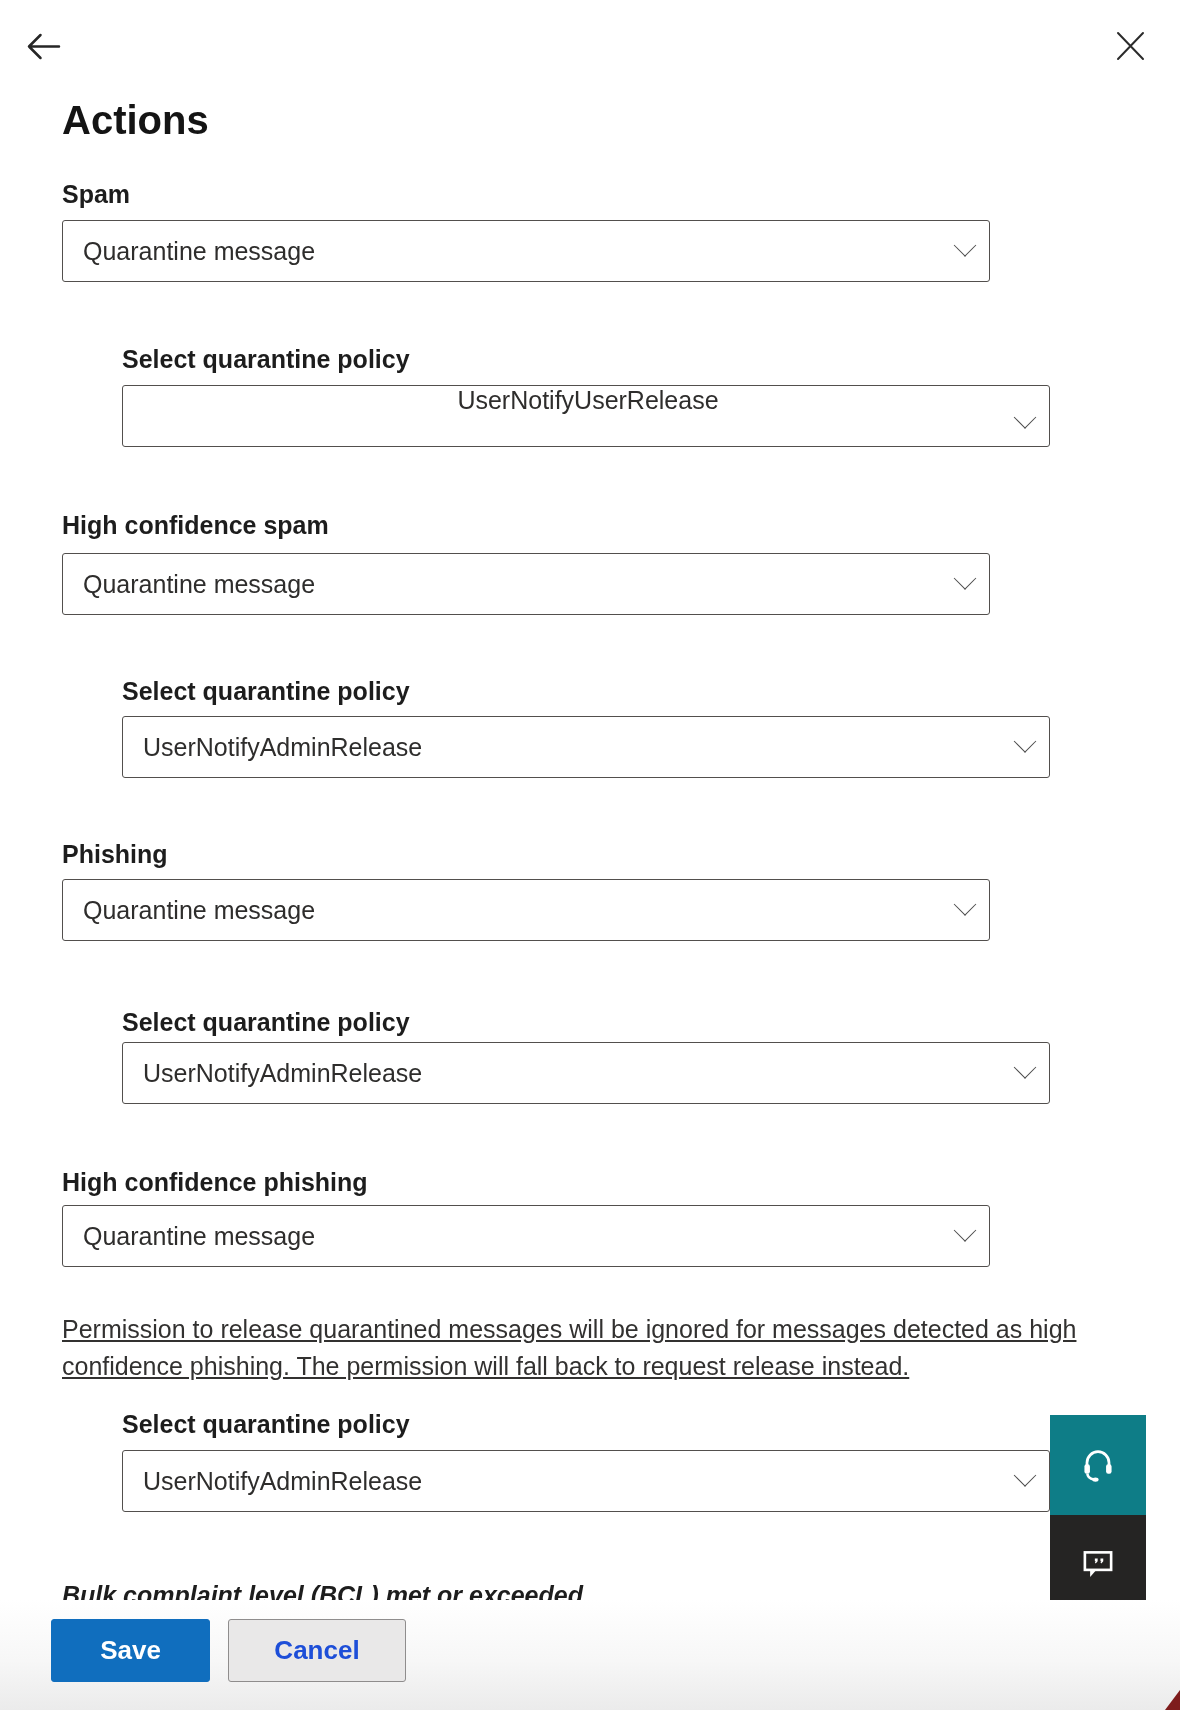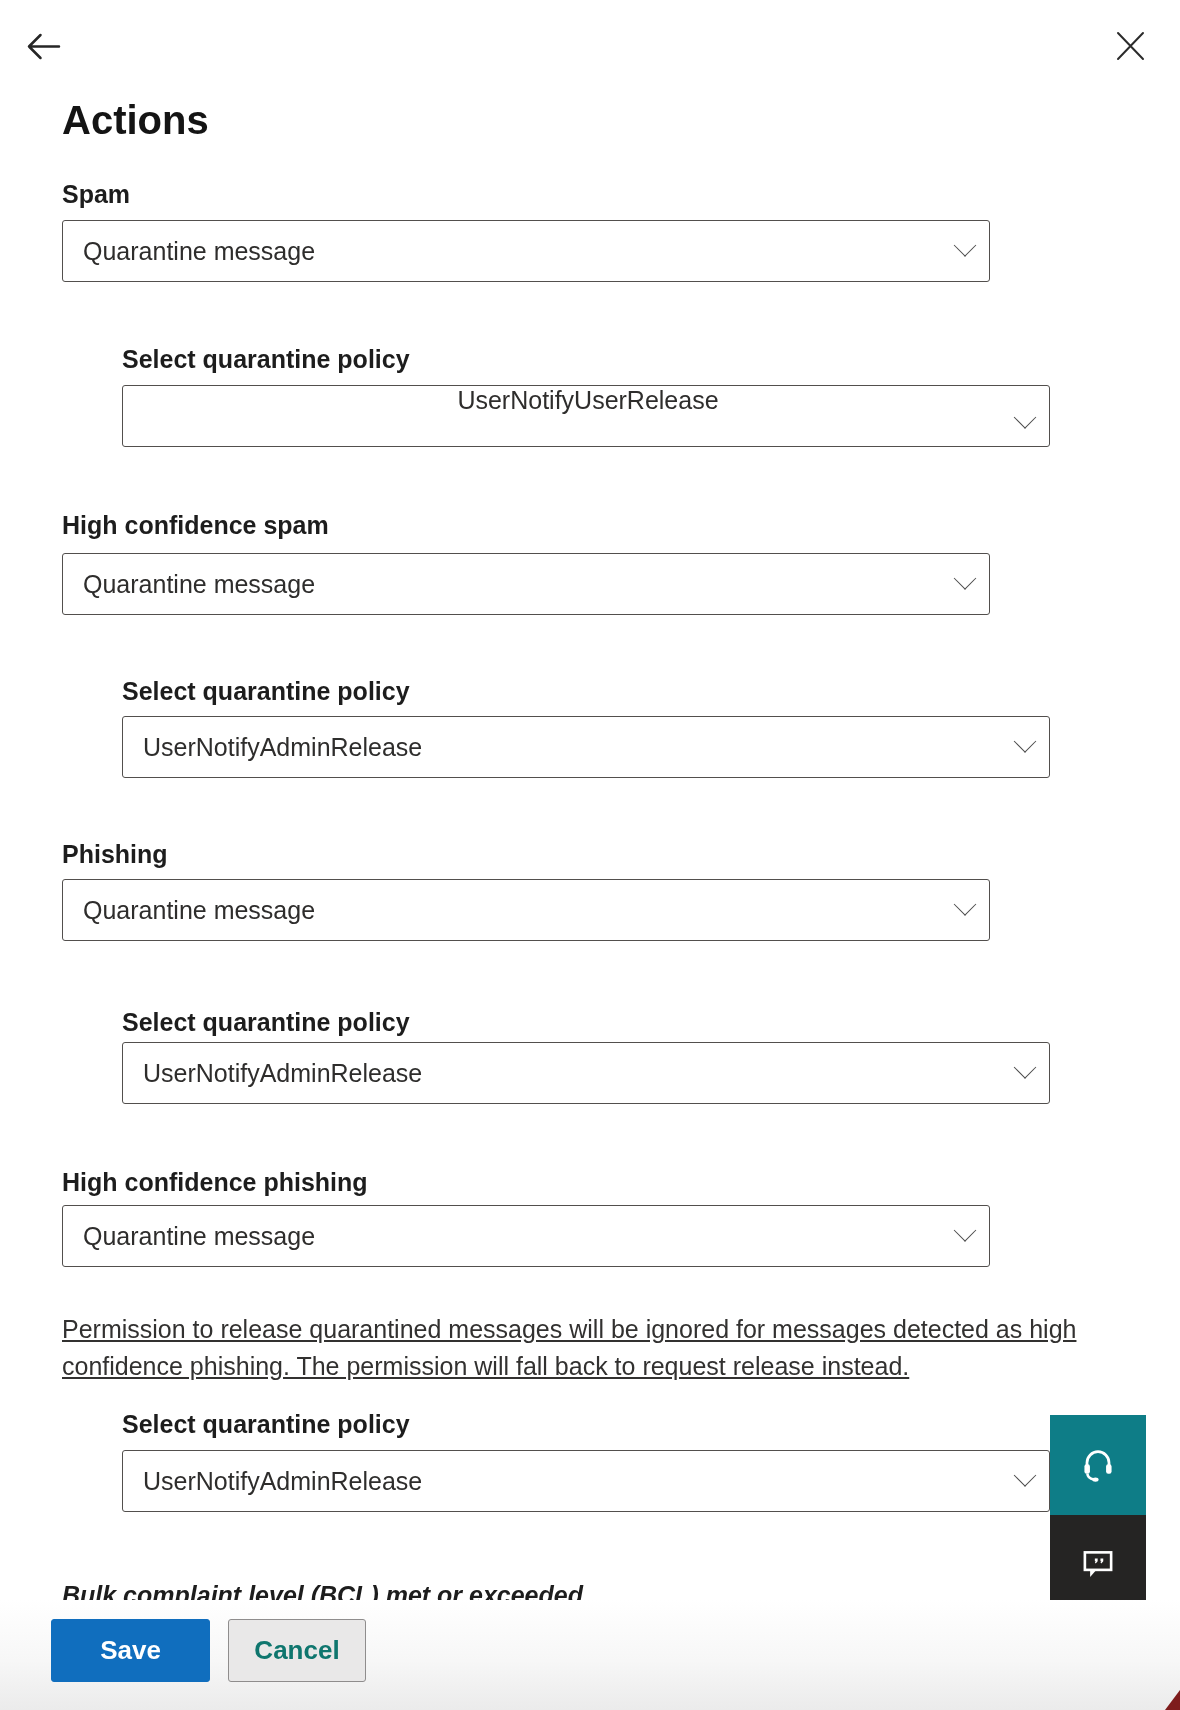--- a/index.html
+++ b/index.html
@@ -48,21 +48,21 @@
   
   .footer{
     position:absolute;left:0;bottom:0;width:1180px;height:110px;
     background:linear-gradient(180deg,#ffffff 0%,#f7f7f7 55%,#ebebeb 100%);
   }
   .btn{
     position:absolute;top:19px;height:63px;border-radius:3px;
     font-family:inherit;font-size:26px;font-weight:600;cursor:pointer;
   }
   .btn-save{left:44px;width:159px;background:#106ebe;border:1.5px solid #106ebe;color:#ffffff;margin-left:7px;}
-  .btn-cancel{left:228px;width:138px;background:#e9e8e8;border:1.5px solid #8f8d8d;color:#0f766e;}
+  .btn-cancel{left:228px;width:178px;background:#e9e8e8;border:1.5px solid #8f8d8d;color:#1d4ed8;}
   
   .help-widget{position:absolute;left:1050px;top:1415px;width:96px;}
   .hw-btn{display:flex;align-items:center;justify-content:center;width:96px;border:none;padding:0;cursor:pointer;}
   .hw-support{height:100px;background:#0e7d87;}
   .hw-feedback{height:97px;background:#252423;}
   
   .corner-wedge{
     position:absolute;right:0;bottom:0;width:0;height:0;
     border-bottom:20px solid #7e1c1c;border-left:15px solid transparent;
   }

